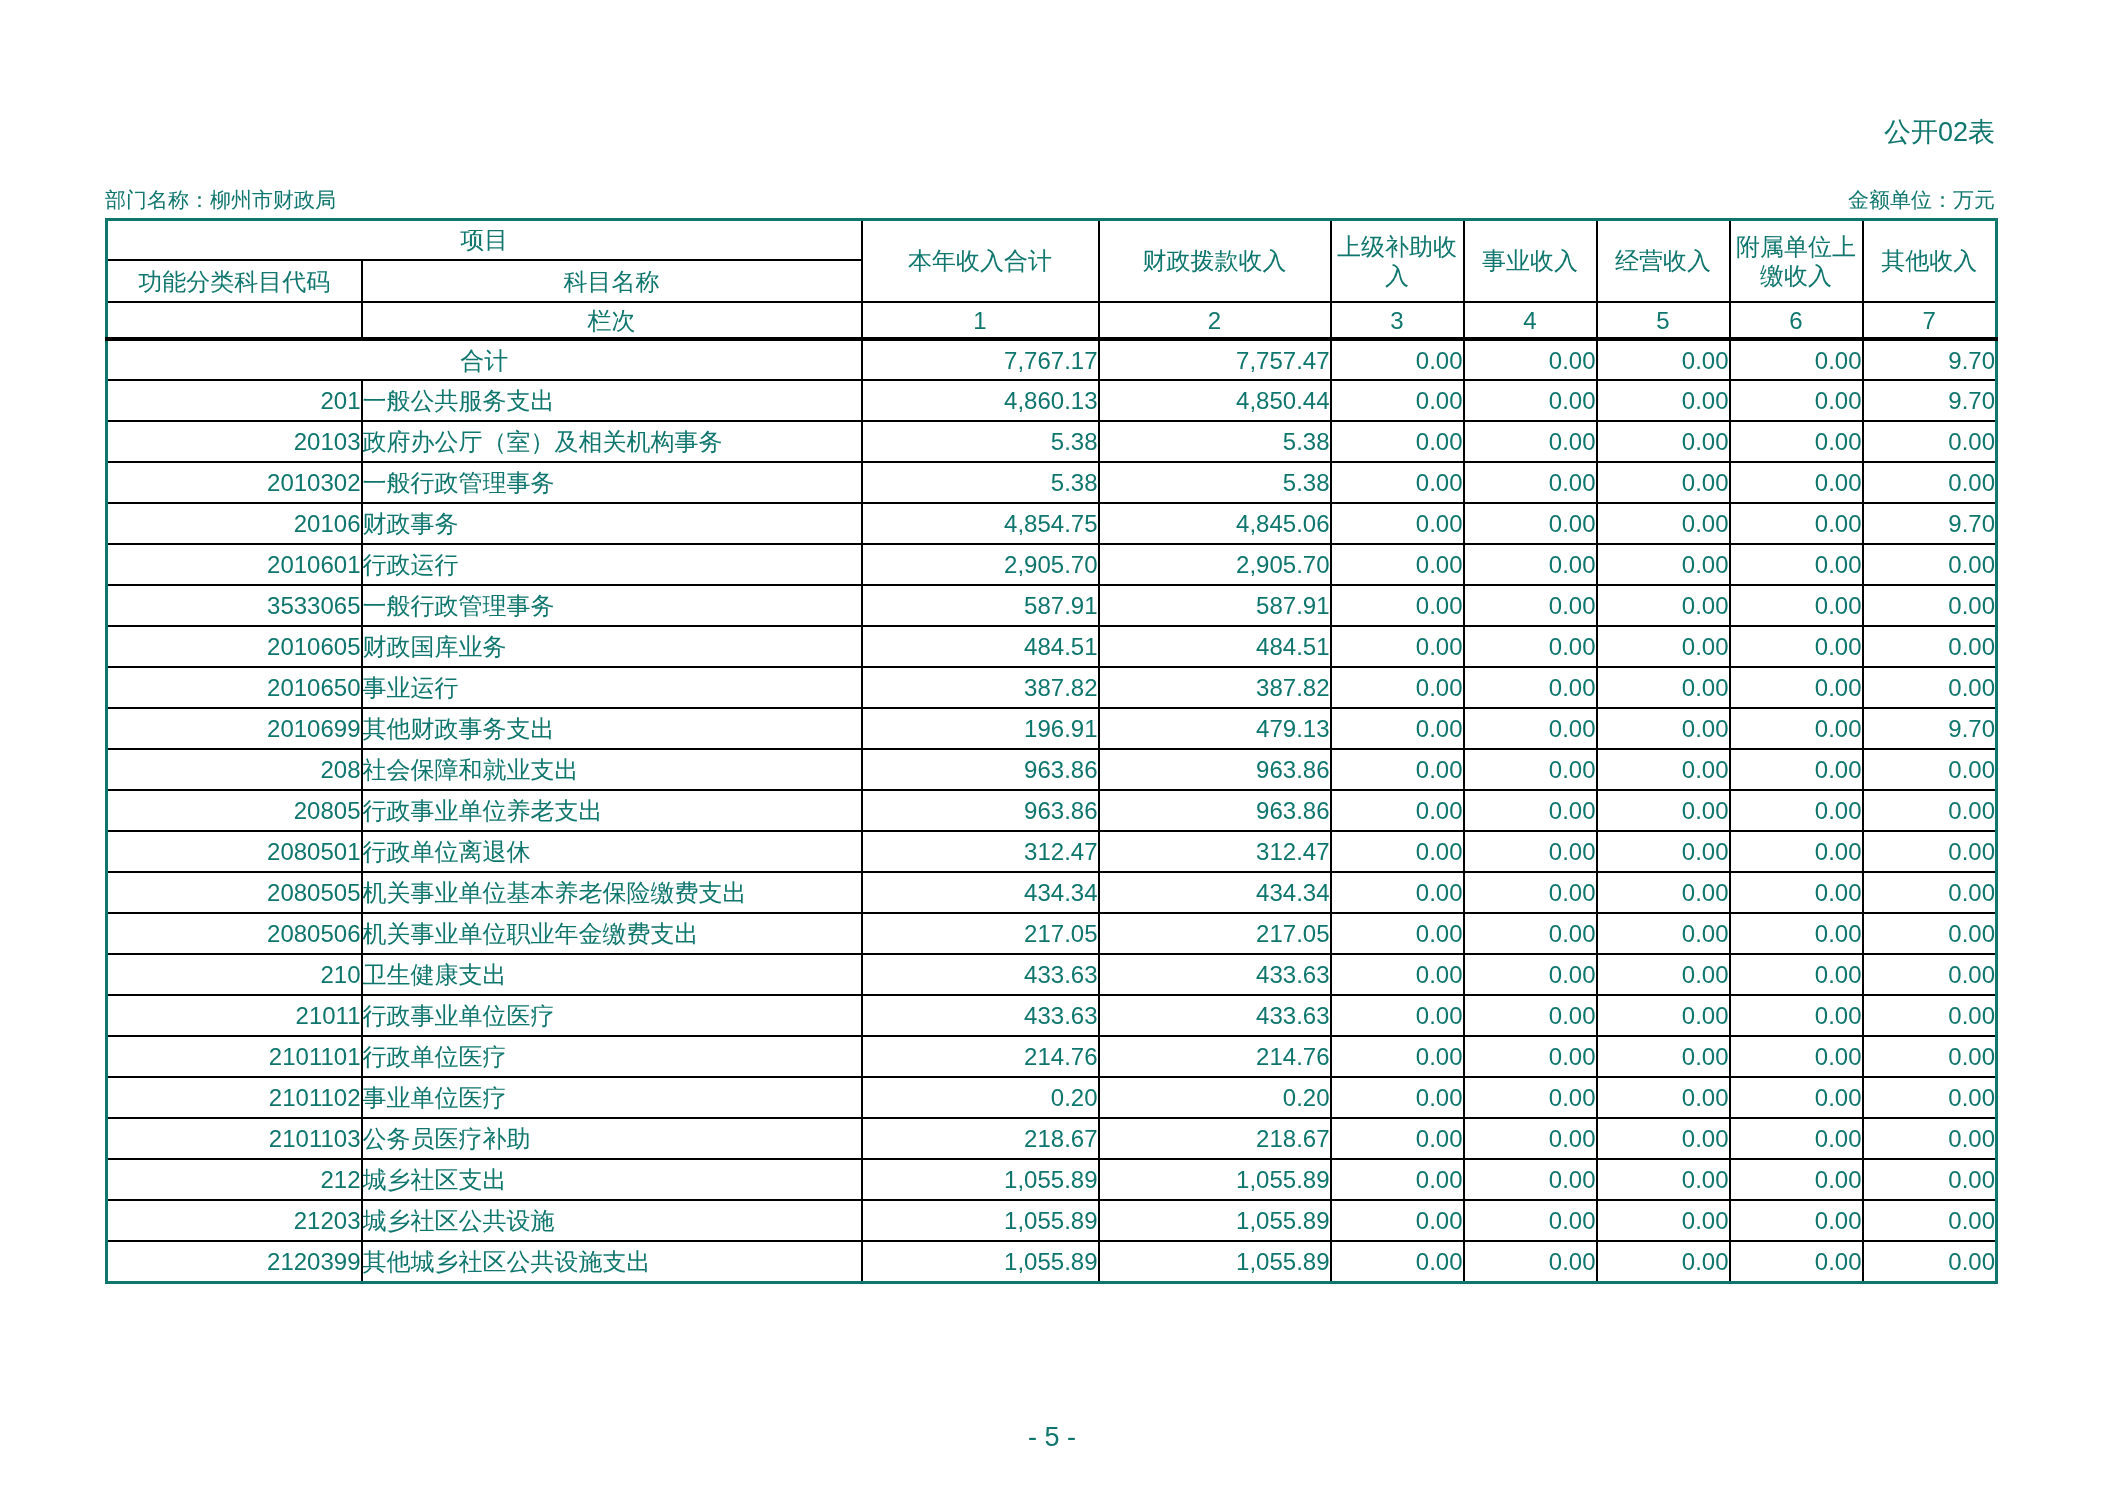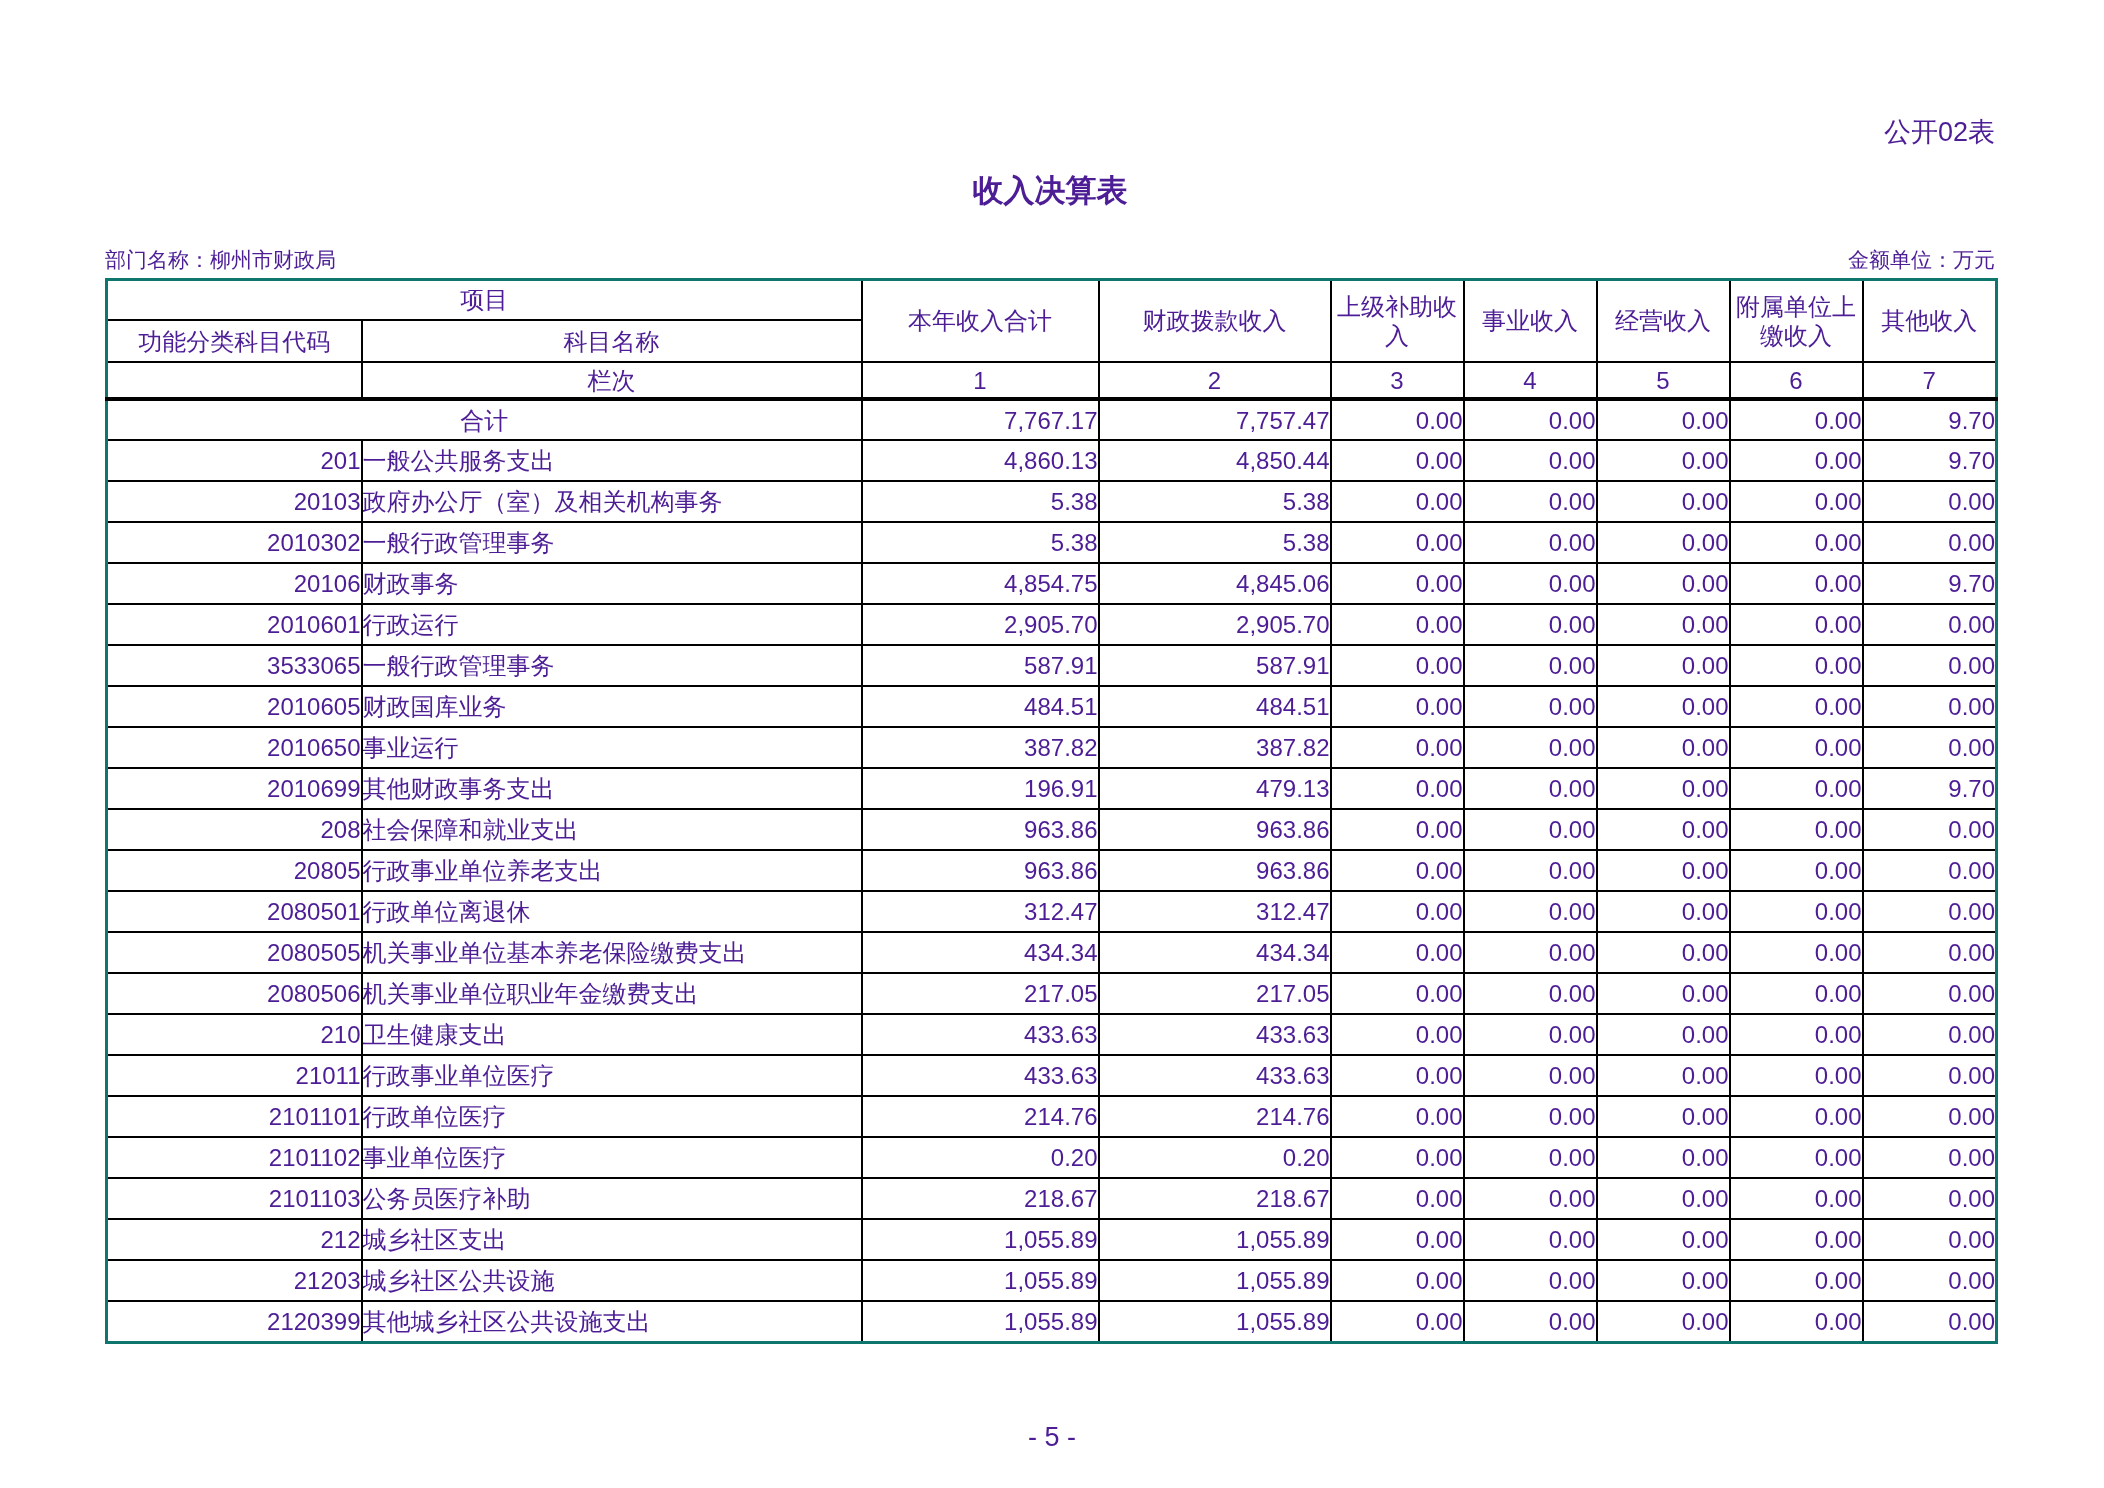--- a/index.html
+++ b/index.html
@@ -5,21 +5,21 @@
   html, body {
     margin: 0;
     padding: 0;
     background: #ffffff;
   }
   .page {
     position: relative;
     width: 2104px;
     height: 1488px;
     background: #ffffff;
-    color: #4c1d95;
+    color: #0f766e;
     font-family: "Liberation Sans", "DejaVu Sans", sans-serif;
     overflow: hidden;
   }
   .content {
     position: absolute;
     left: 105px;
     top: 0;
     width: 1890px;
   }
   .corner-label {
@@ -82,21 +82,20 @@
   }
 </style>
 </head>
 <body>
 
 <div class="page">
   <div class="content">
 
     <div class="corner-label">公开02表</div>
 
-    <div class="doc-title">收入决算表</div>
 
     <div class="meta-line">
       <span>部门名称：柳州市财政局</span>
       <span>金额单位：万元</span>
     </div>
 
     <table class="fin">
       <colgroup>
         <col style="width:255px">
         <col style="width:500px">

